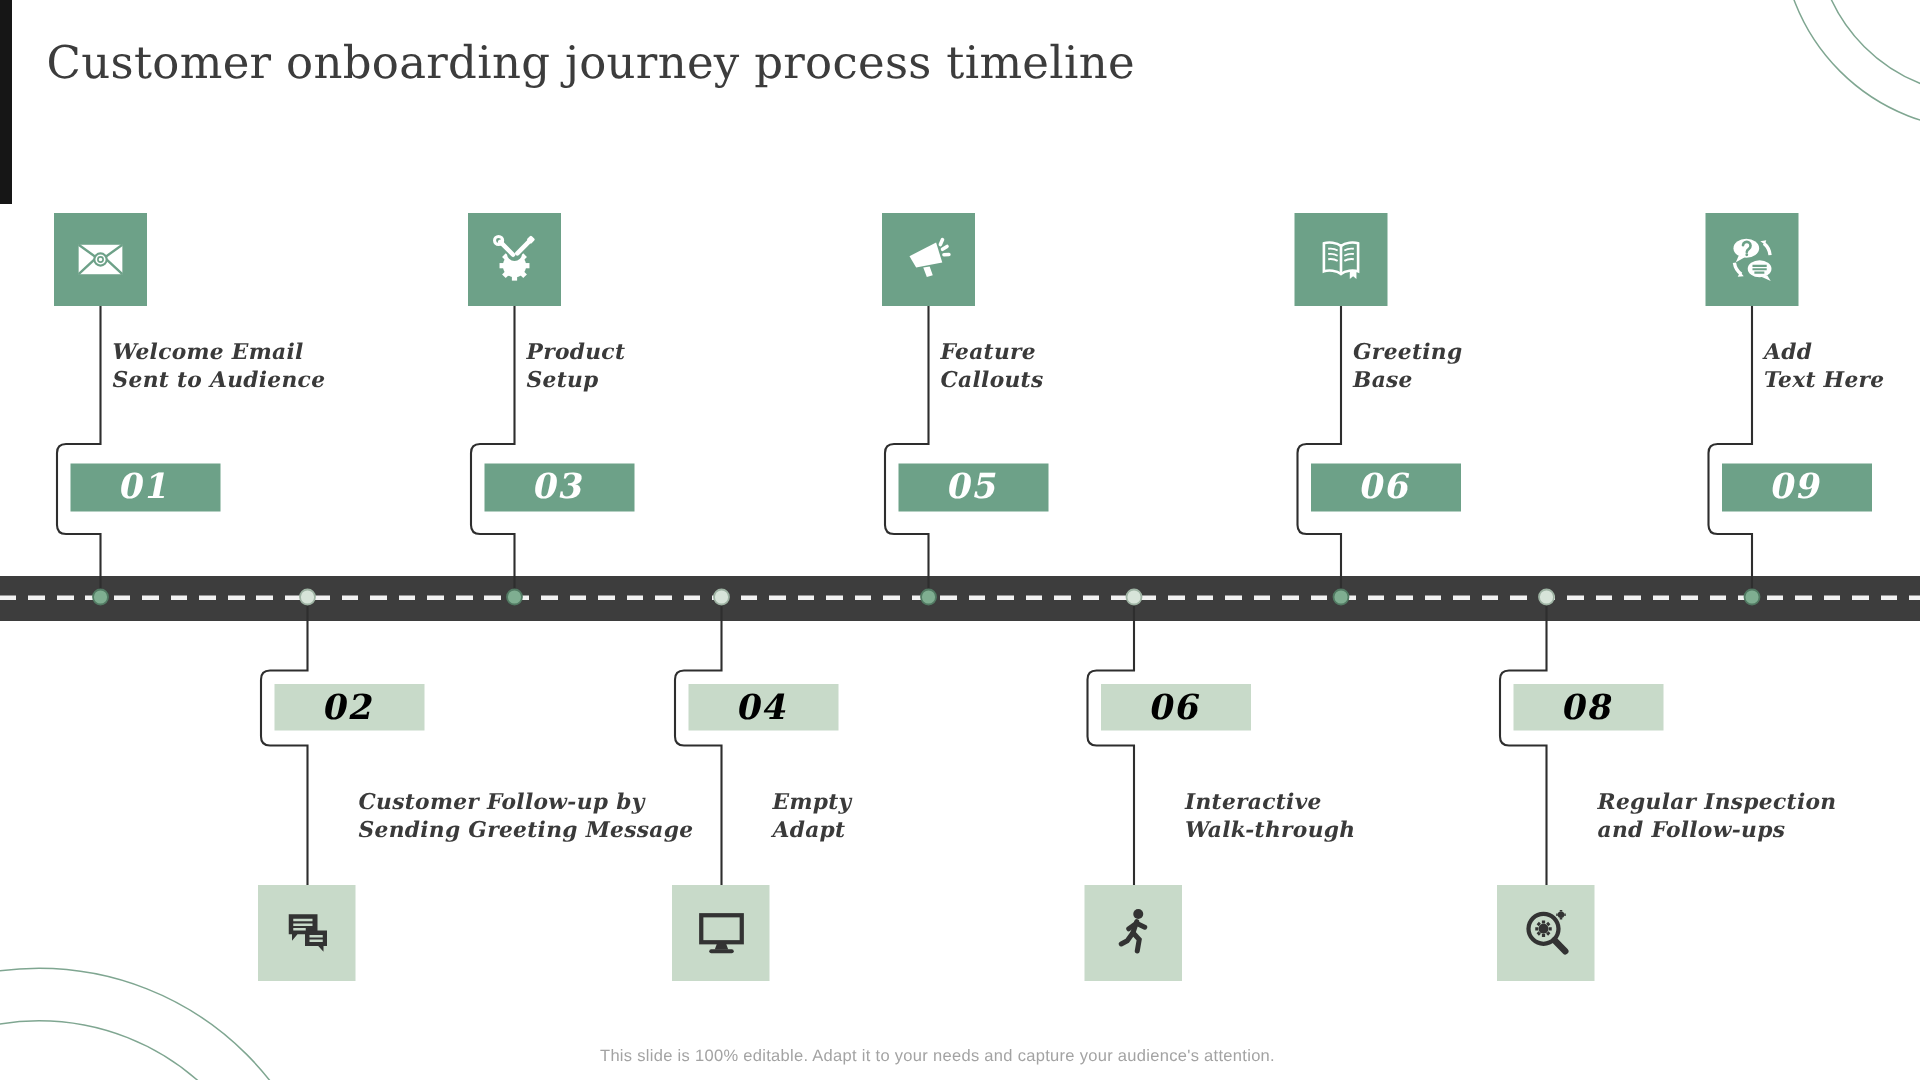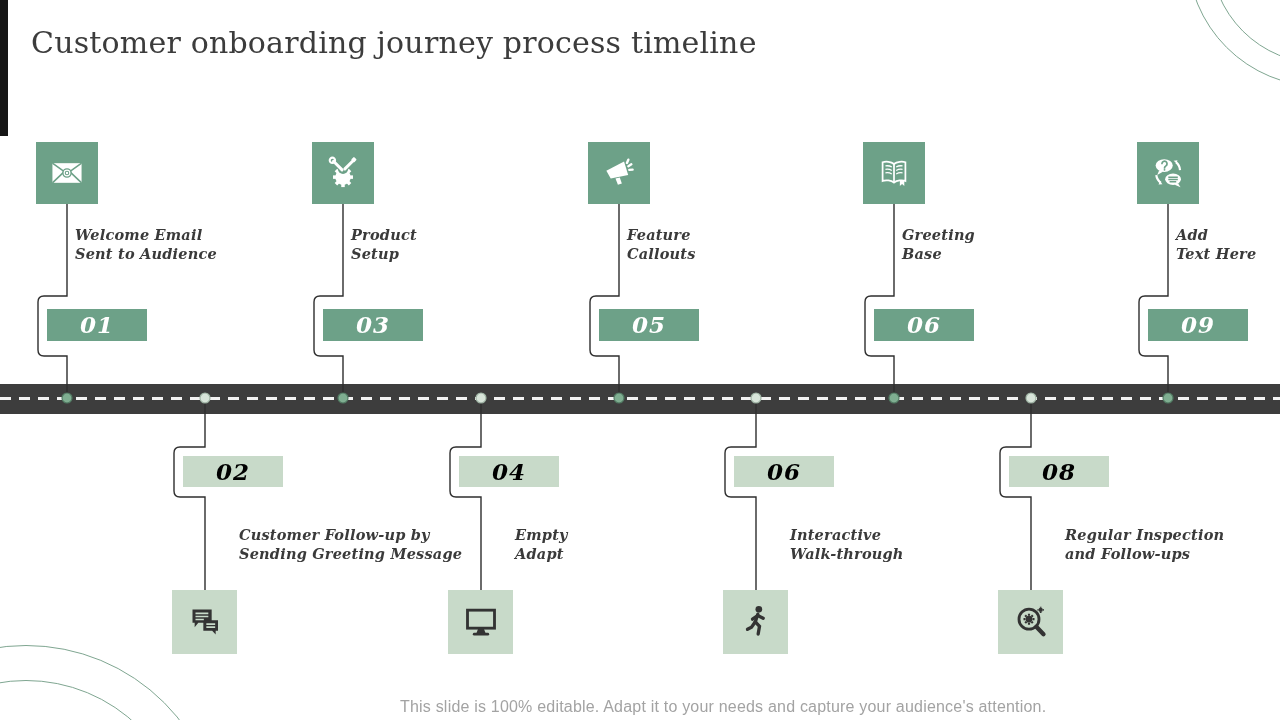--- a/index.html
+++ b/index.html
@@ -22,21 +22,21 @@
   .step.top .icon-box{left:calc(var(--a) - 31px);top:142px;width:62px;height:62px;background:#6da188;color:#ffffff;}
   .step.bottom .icon-box{left:calc(var(--a) - 33px);top:590px;width:65px;height:64px;background:#c8dac9;color:#333333;}
   .label{position:absolute;font-size:14.5px;line-height:19px;font-weight:bold;color:#3a3a3a;letter-spacing:.2px;white-space:nowrap;}
   .step.top .label{left:calc(var(--a) + 8px);top:225px;}
   .step.bottom .label{left:calc(var(--a) + 10px);top:525px;margin-left:24px;}
   .badge{position:absolute;width:100px;text-align:center;font-weight:bold;font-size:23px;letter-spacing:1px;}
   .step.top .badge{left:calc(var(--a) - 20px);top:309px;height:32px;line-height:32px;background:#6da188;color:#ffffff;}
   .step.bottom .badge{left:calc(var(--a) - 22px);top:456px;height:31px;line-height:31px;background:#c8dac9;color:#000000;}
   
   .footer{position:absolute;left:400px;top:698px;font-family:"Liberation Sans",sans-serif;
-          font-size:16px;color:#a3a3a3;letter-spacing:.2px;}
+          font-size:11px;color:#a3a3a3;letter-spacing:.2px;}
   .page-num{position:absolute;right:14px;top:734px;font-family:"Liberation Sans",sans-serif;
           font-size:15px;color:#8c8c8c;}
 </style>
 </head>
 <body>
 
 <div class="slide">
 
   <div class="left-bar"></div>
   <div class="decor" style="left:1187px;top:-181px;width:266px;height:266px;"></div>

